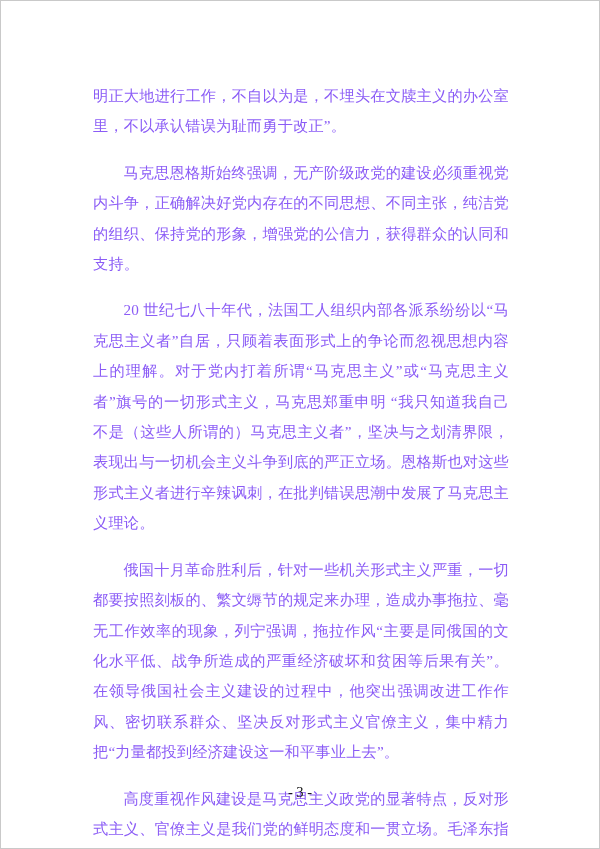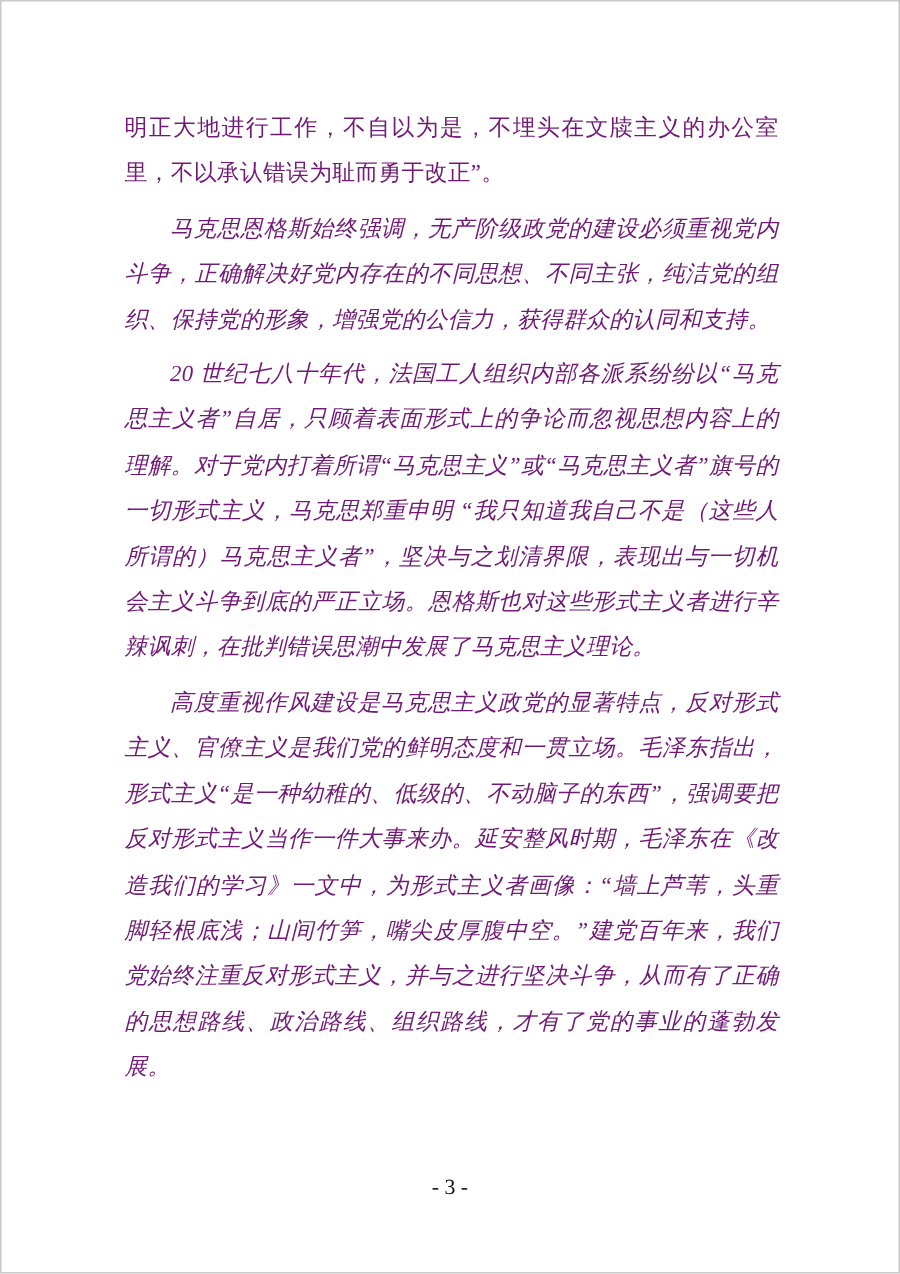--- a/index.html
+++ b/index.html
@@ -21,48 +21,48 @@
   }
   .content {
     position: absolute;
     left: 76px;
     top: 64px;
     width: 448px;
   }
   .para {
     font-size: 15.2px;
     line-height: 30.4px;
-    color: #701a75;
+    color: #8b5cf6;
     text-align: justify;
     text-justify: inter-ideograph;
-    margin: 6px;
+    margin: 16px;
     letter-spacing: 0.2px;
     white-space: pre-wrap;
     word-break: break-all;
   }
   .indent {
     text-indent: 2em;
-    font-style: italic;
   }
   .page-number {
     position: absolute;
     left: 0;
     right: 0;
     top: 783px;
     text-align: center;
     font-size: 14.5px;
     color: #111111;
     font-family: "Liberation Serif", "DejaVu Serif", serif;
   }
 </style>
 </head>
 <body>
 
 <div class="page">
   <div class="content">
     <p class="para">明正大地进行工作，不自以为是，不埋头在文牍主义的办公室里，不以承认错误为耻而勇于改正”。</p>
     <p class="para indent">马克思恩格斯始终强调，无产阶级政党的建设必须重视党内斗争，正确解决好党内存在的不同思想、不同主张，纯洁党的组织、保持党的形象，增强党的公信力，获得群众的认同和支持。</p>
     <p class="para indent">20 世纪七八十年代，法国工人组织内部各派系纷纷以“马克思主义者”自居，只顾着表面形式上的争论而忽视思想内容上的理解。对于党内打着所谓“马克思主义”或“马克思主义者”旗号的一切形式主义，马克思郑重申明 “我只知道我自己不是（这些人所谓的）马克思主义者”，坚决与之划清界限，表现出与一切机会主义斗争到底的严正立场。恩格斯也对这些形式主义者进行辛辣讽刺，在批判错误思潮中发展了马克思主义理论。</p>
+    <p class="para indent">俄国十月革命胜利后，针对一些机关形式主义严重，一切都要按照刻板的、繁文缛节的规定来办理，造成办事拖拉、毫无工作效率的现象，列宁强调，拖拉作风“主要是同俄国的文化水平低、战争所造成的严重经济破坏和贫困等后果有关”。在领导俄国社会主义建设的过程中，他突出强调改进工作作风、密切联系群众、坚决反对形式主义官僚主义，集中精力把“力量都投到经济建设这一和平事业上去”。</p>
     <p class="para indent">高度重视作风建设是马克思主义政党的显著特点，反对形式主义、官僚主义是我们党的鲜明态度和一贯立场。毛泽东指出，形式主义“是一种幼稚的、低级的、不动脑子的东西”，强调要把反对形式主义当作一件大事来办。延安整风时期，毛泽东在《改造我们的学习》一文中，为形式主义者画像：“墙上芦苇，头重脚轻根底浅；山间竹笋，嘴尖皮厚腹中空。”建党百年来，我们党始终注重反对形式主义，并与之进行坚决斗争，从而有了正确的思想路线、政治路线、组织路线，才有了党的事业的蓬勃发展。</p>
 
   </div>
   <div class="page-number">- 3 -</div>
 </div>
 
 </body></html>

